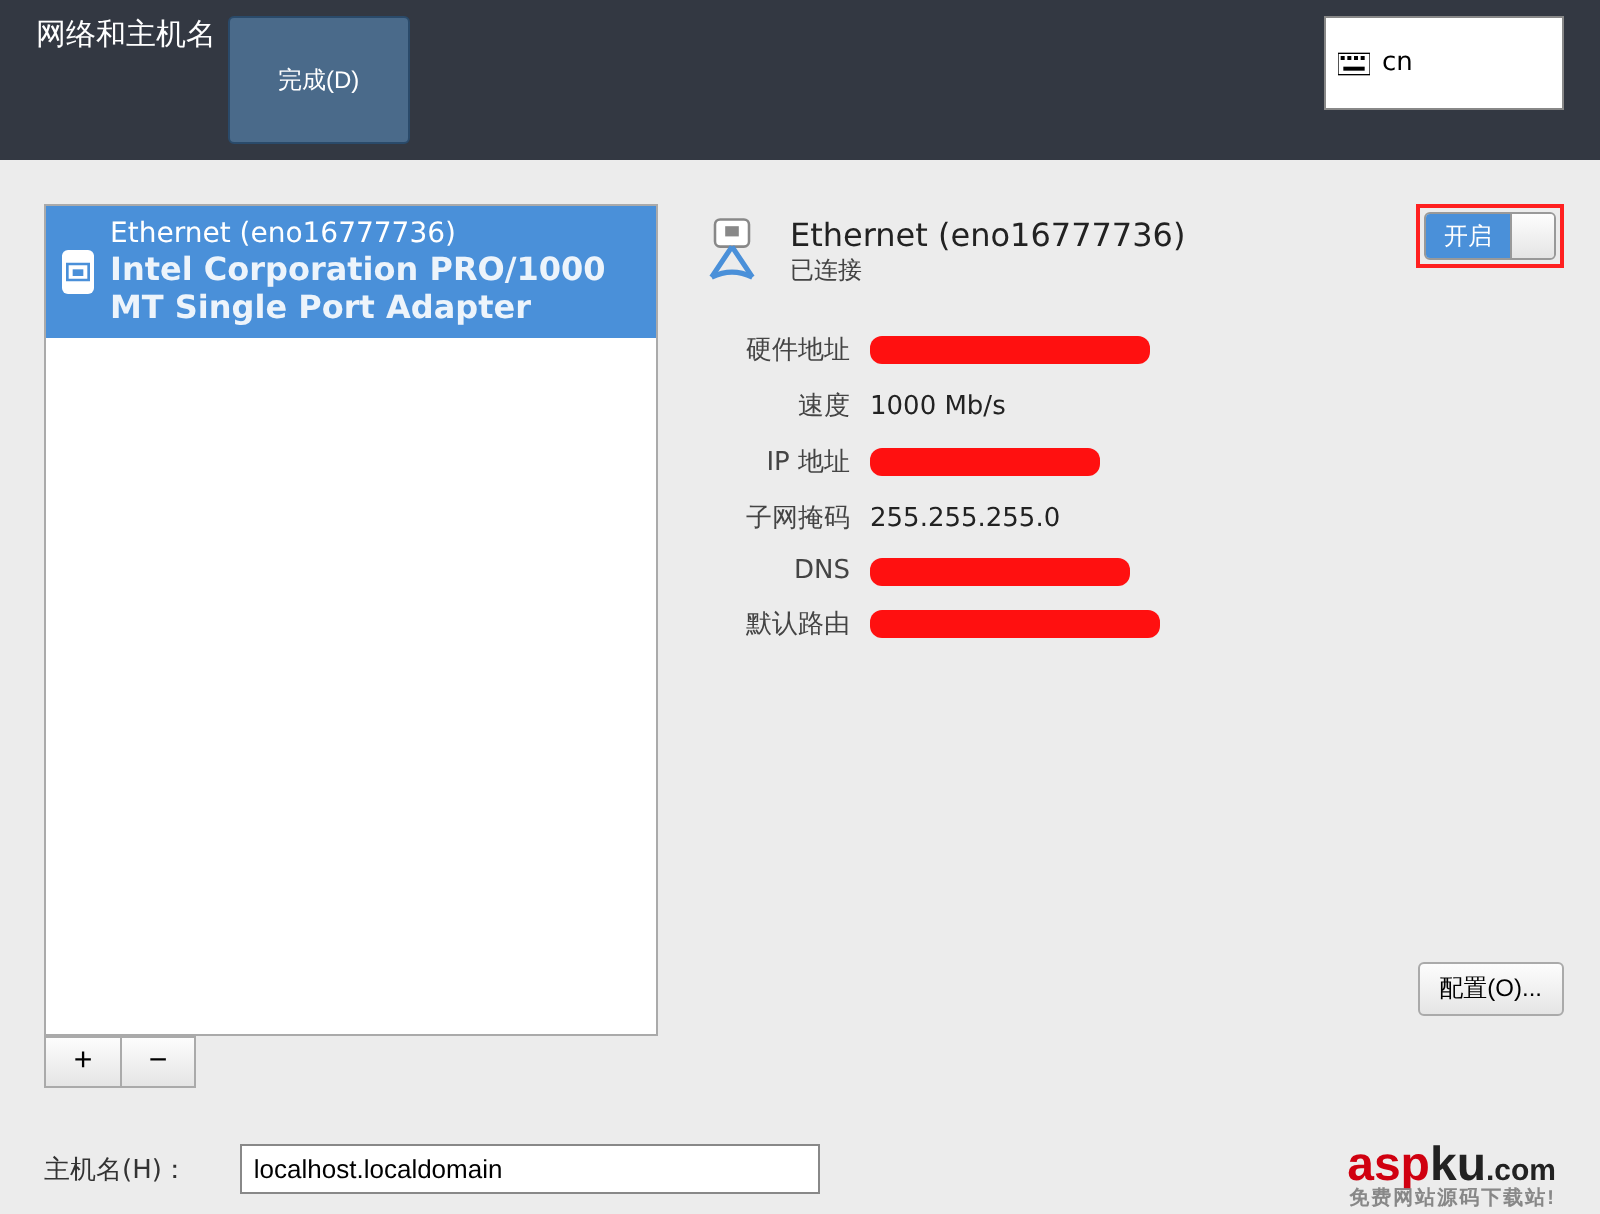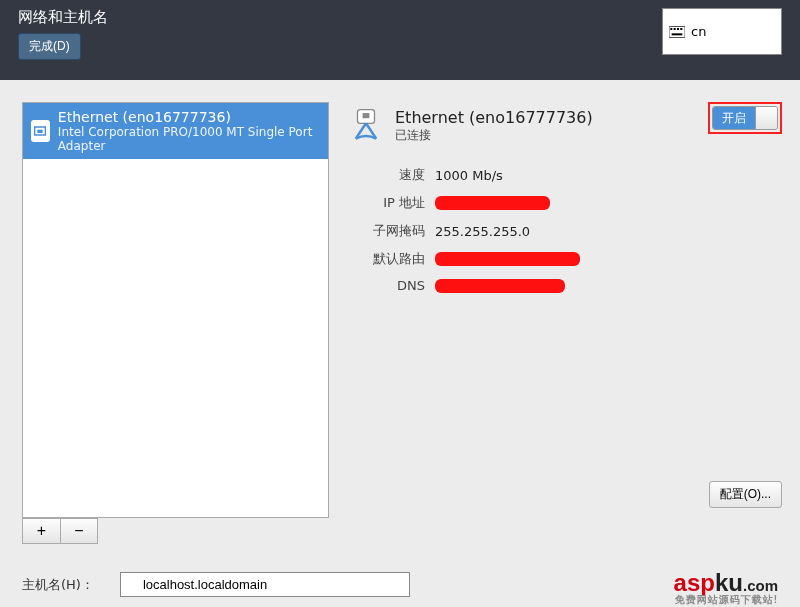--- a/index.html
+++ b/index.html
@@ -13,28 +13,28 @@
   position: relative;
   overflow: hidden;
 }
 .header {
   background: #333842;
   height: 80px;
   padding: 8px 18px;
   display: flex;
   justify-content: space-between;
 }
-.header-left { display: flex; flex-direction: column; gap: 6px; }
+.header-left { display: flex; flex-direction: row; gap: 6px; }
 .page-title { font-size: 15px; font-weight: normal; }
 .done-btn {
   background: #4a6a8a;
   border: 1px solid #2a4a6a;
   border-radius: 3px;
   color: #fff;
-  padding: 4px 10px;
+  padding: 4px 24px;
   font-size: 12px;
   cursor: pointer;
   width: fit-content;
 }
 .header-right { text-align: right; display: flex; flex-direction: column; gap: 6px; }
 .os-label { font-size: 14px; color: #ddd; }
 .lang-box {
   background: #fff;
   color: #000;
   padding: 15px 6px;
@@ -82,21 +82,21 @@
 }
 .nic-icon {
   width: 22px; height: 22px;
   background: #fff;
   border-radius: 3px;
   display: flex; align-items: center; justify-content: center;
 }
 .nic-icon svg { width: 16px; height: 16px; fill: #4a90d9; }
 .device-texts { display: flex; flex-direction: column; }
 .device-name { font-size: 14px; }
-.device-sub { font-size: 12px; opacity: .9; }
+.device-sub { font-size: 16px; opacity: .9; font-weight: bold; }
 .pm-row { display: flex; }
 .pm-btn {
   width: 38px; height: 26px;
   background: linear-gradient(#fdfdfd,#e5e5e5);
   border: 1px solid #aaa;
   font-size: 16px;
   cursor: pointer;
   display: flex; align-items: center; justify-content: center;
 }
 .pm-btn:first-child { border-right: none; }
@@ -179,21 +179,21 @@
 }
 .hostname-row {
   margin-top: 28px;
   display: flex;
   align-items: center;
   gap: 26px;
 }
 .hostname-label { font-size: 13px; color: #333; }
 .hostname-input {
   width: 290px;
-  padding: 4px 22px;
+  padding: 4px 6px;
   border: 1px solid #888;
   background: #fff;
   font-size: 13px;
 }
 .watermark {
   position: absolute;
   right: 22px; bottom: 2px;
   font-family: Arial, sans-serif;
   font-weight: bold;
   text-align: right;
@@ -269,38 +269,42 @@
 
       <div class="toggle-wrap">
         <div class="toggle">
           <div class="on">开启</div>
           <div class="knob"></div>
         </div>
       </div>
 
       <div class="info-rows">
         <div class="info-row">
+          <div class="info-label">硬件地址</div>
+          <span class="redbar long"></span>
+        </div>
+        <div class="info-row">
           <div class="info-label">速度</div>
           <span class="info-val">1000 Mb/s</span>
         </div>
         <div class="info-row">
           <div class="info-label">IP 地址</div>
           <span class="redbar mid"></span>
         </div>
         <div class="info-row">
           <div class="info-label">子网掩码</div>
           <span class="info-val">255.255.255.0</span>
         </div>
         <div class="info-row">
+          <div class="info-label">DNS</div>
+          <span class="redbar dns"></span>
+        </div>
+        <div class="info-row">
           <div class="info-label">默认路由</div>
           <span class="redbar router"></span>
-        </div>
-        <div class="info-row">
-          <div class="info-label">DNS</div>
-          <span class="redbar dns"></span>
         </div>
       </div>
 
       <button class="config-btn">配置(O)...</button>
     </div>
   </div>
 
   <div class="hostname-row">
     <span class="hostname-label">主机名(H)：</span>
     <input class="hostname-input" value="localhost.localdomain" style="">

